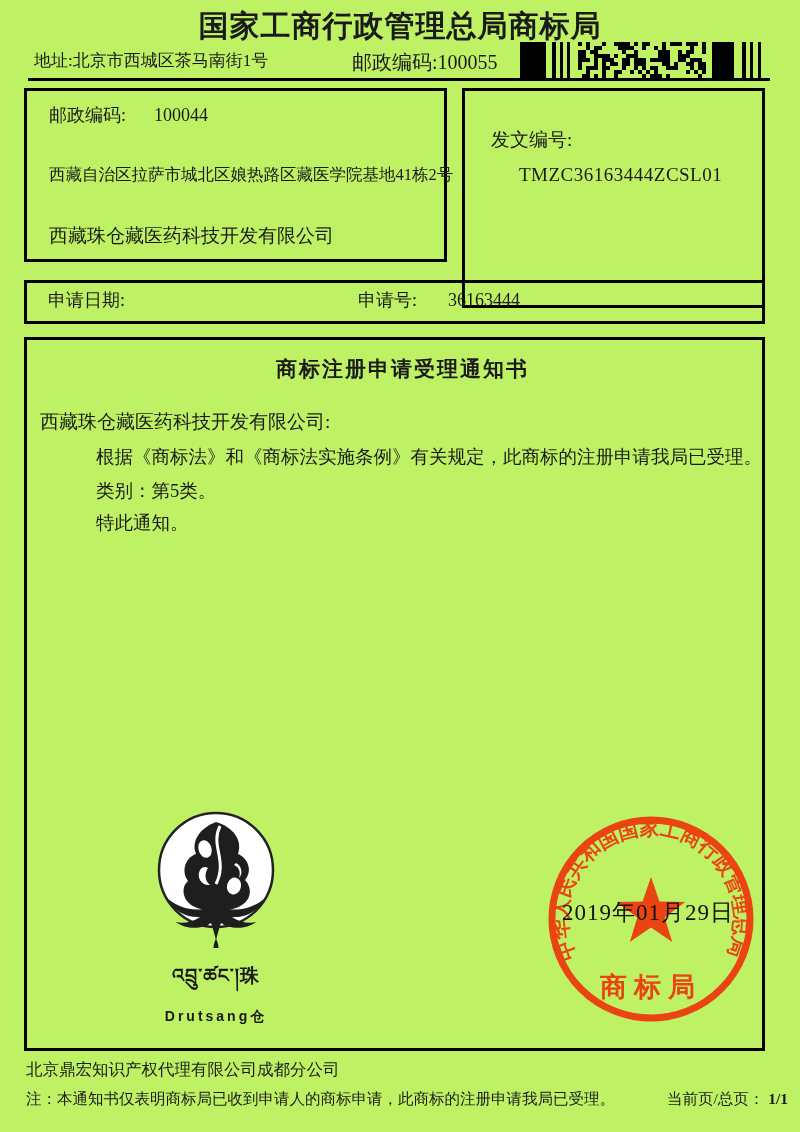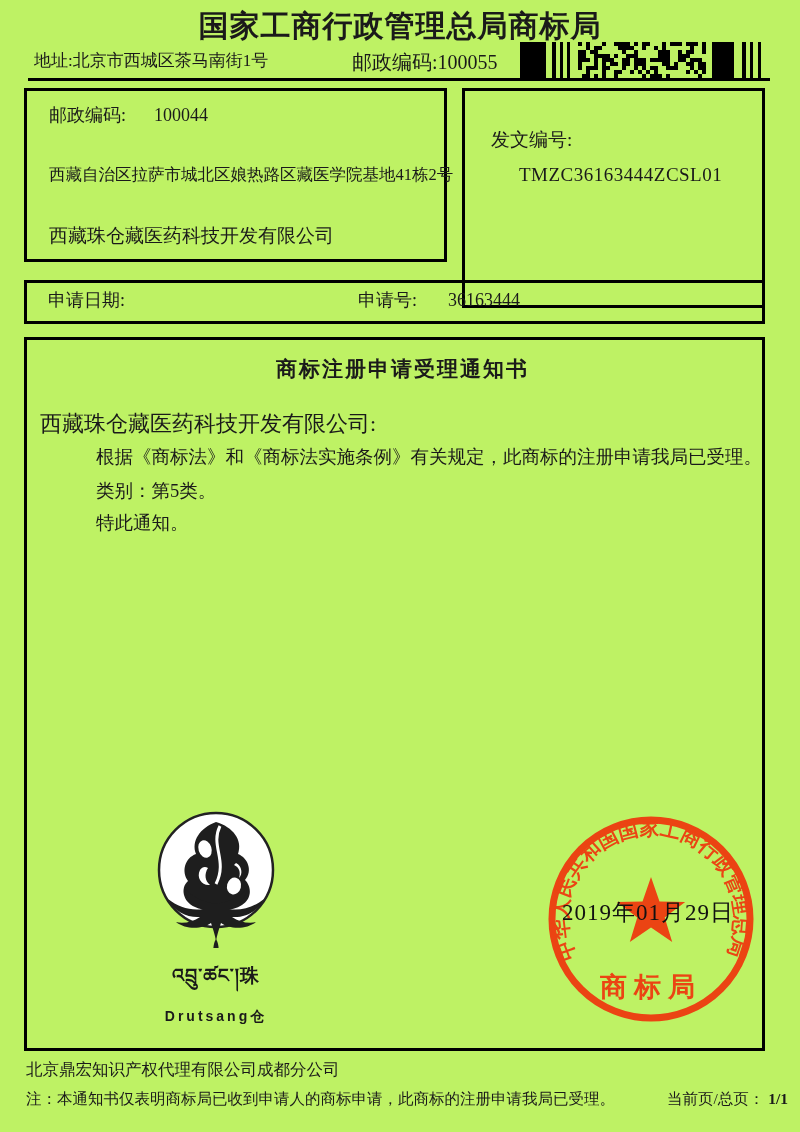--- a/index.html
+++ b/index.html
@@ -32,21 +32,21 @@
   .app-bar{top:280px;left:24px;width:741px;height:44px;}
   .app-bar span{position:absolute;top:0;line-height:35px;font-size:18px;}
   .app-date-label{left:21px;}
   .app-date-value{left:111px;}
   .app-no-label{left:331px;}
   .app-no-value{left:421px;}
 
   
   .main-box{top:337px;left:24px;width:741px;height:714px;}
   .notice-title{top:355px;left:24px;width:741px;text-align:center;font-size:21px;font-weight:bold;letter-spacing:2px;margin-left:8px;}
-  .notice-recipient{top:409px;left:40px;font-size:22px;}
+  .notice-recipient{top:409px;left:40px;font-size:19px;}
   .notice-body{top:444px;left:96px;font-size:18.5px;}
   .notice-category{top:478px;left:96px;font-size:18.5px;}
   .notice-closing{top:510px;left:96px;font-size:18.5px;}
 
   
   .tm-logo{top:808px;left:150px;width:132px;text-align:center;white-space:nowrap;}
   .tm-tibetan{font-size:19px;font-weight:bold;margin-top:2px;letter-spacing:1px;}
   .tm-latin{font-size:14px;font-weight:bold;letter-spacing:3px;font-family:"Liberation Sans","DejaVu Sans",sans-serif;}
 
   

